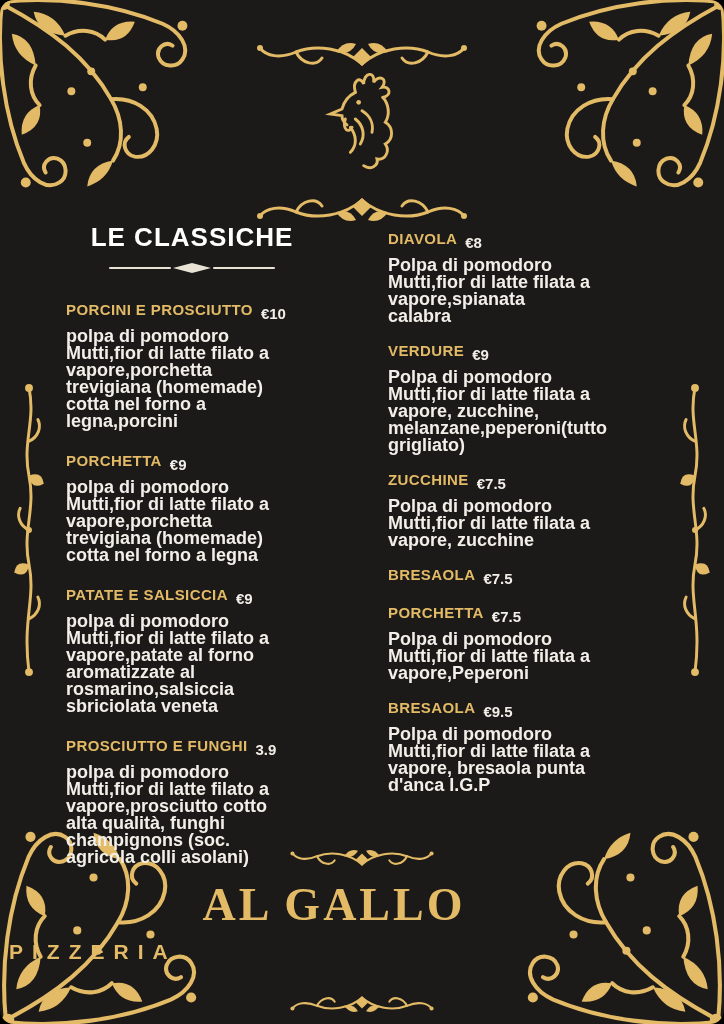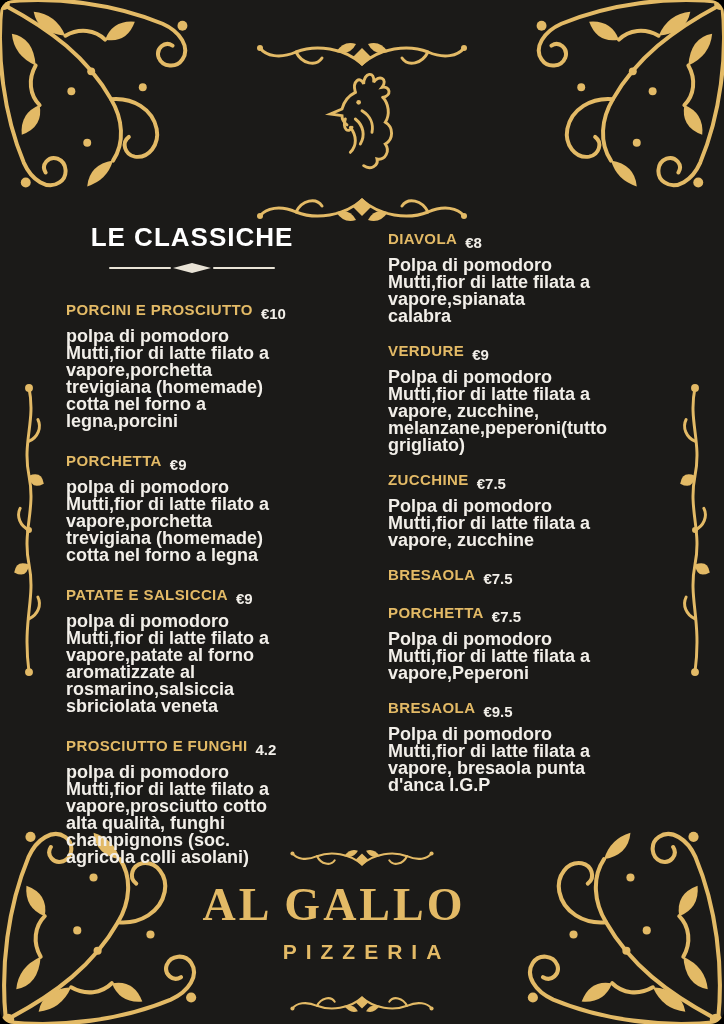--- a/index.html
+++ b/index.html
@@ -70,21 +70,20 @@
   .footer-orn-bottom { left:277px; top:984px; width:170px; height:30px; transform:scaleY(-1); }
 
   .footer-title {
     position:absolute; left:0; top:878px; width:668px;
     text-align:center;
     color:var(--accent,#e3ba66);
     font-size:46px; font-weight:bold; letter-spacing:3px;font-family:Liberation Serif, serif;
   }
   .footer-subtitle {
     position:absolute; left:0; top:940px; width:724px;
-    text-align:center;
     color:var(--accent,#e3ba66);
     font-size:21px; font-weight:bold; letter-spacing:9px;
     text-indent:9px; 
   }
 </style>
 </head>
 <body>
 
 <svg width="0" height="0" style="position:absolute" aria-hidden="true">
   <defs>
@@ -243,21 +242,21 @@
       <div class="item-head">
         <span class="item-name">PATATE E SALSICCIA</span>
         <span class="item-price">€9</span>
       </div>
       <p class="item-desc">polpa di pomodoro Mutti,fior di latte filato a vapore,patate al forno aromatizzate al rosmarino,salsiccia sbriciolata veneta</p>
     </div>
 
     <div class="item">
       <div class="item-head">
         <span class="item-name">PROSCIUTTO E FUNGHI</span>
-        <span class="item-price">4.2</span>
+        <span class="item-price">3.9</span>
       </div>
       <p class="item-desc">polpa di pomodoro Mutti,fior di latte filato a vapore,prosciutto cotto alta qualità, funghi champignons (soc. agricola colli asolani)</p>
     </div>
   </div>
 
   <div class="col col-right">
 
     <div class="item">
       <div class="item-head">
         <span class="item-name">DIAVOLA</span>

